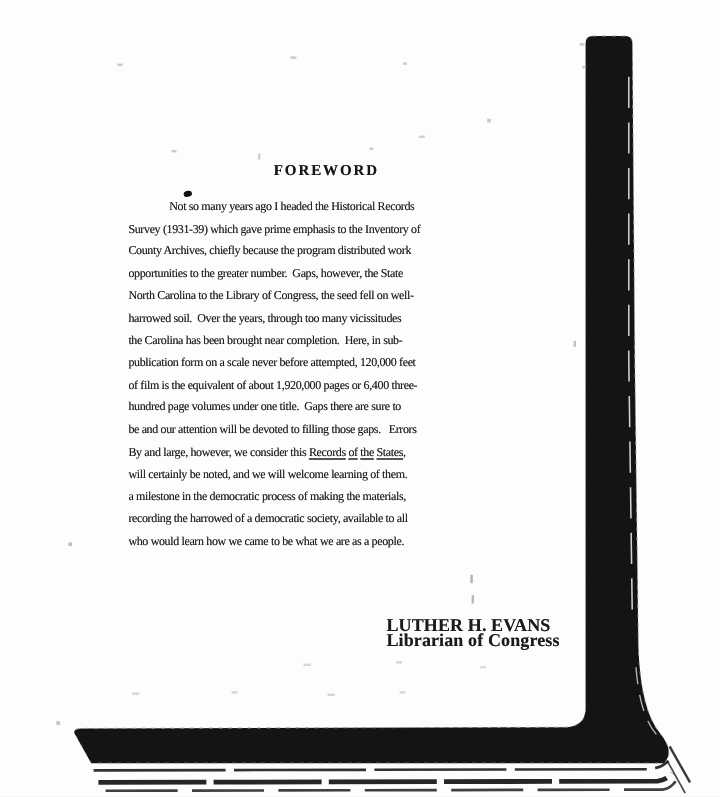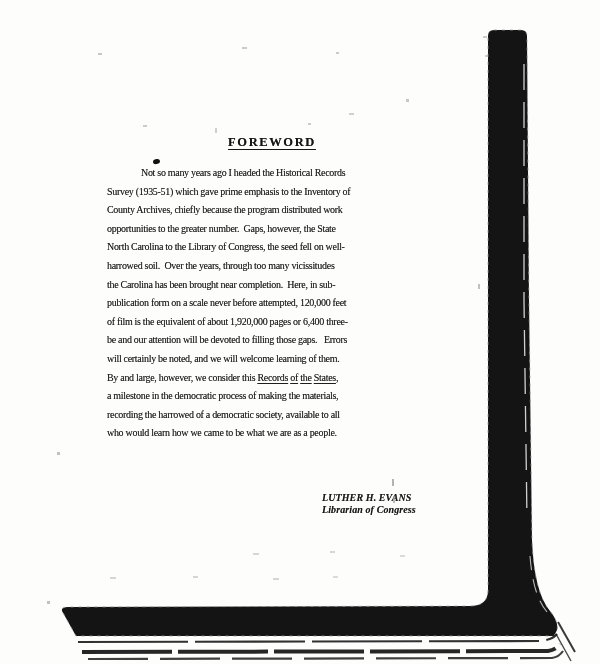--- a/index.html
+++ b/index.html
@@ -13,21 +13,20 @@
   
   .title{
     position:absolute;left:106px;top:135px;width:332px;
     text-align:center;
     font-size:12.5px;font-weight:bold;
     letter-spacing:1.6px;
     color:#161616;
     text-shadow:0 0 .5px rgba(0,0,0,.6);
   }
   .title span{
-    text-decoration:underline;
     text-decoration-thickness:1.4px;
     text-underline-offset:3px;
     text-align:right;
   }
   
   .bullet{
     position:absolute;left:153px;top:159px;width:7px;height:5px;
     background:#101010;border-radius:60% 50% 55% 45%;
     transform:rotate(-8deg);
   }
@@ -42,56 +41,56 @@
   }
   .body .line{white-space:pre;}
   .body .line:first-child{text-indent:34px;}
   .body .u{
     text-decoration:underline;
     text-decoration-thickness:1.2px;
     text-underline-offset:2px;
   }
   
   .signature{
-    position:absolute;left:322px;top:492px;
-    font-size:10px;font-weight:bold;
+    position:absolute;left:322px;top:516px;
+    font-size:15px;font-weight:bold;
     line-height:12px;letter-spacing:.1px;
     color:#1b1b1b;
     text-shadow:0 0 .4px rgba(20,20,20,.55);
-    font-style:italic;
   }
   
   .frame{position:absolute;left:0;top:0;width:600px;height:664px;}
   
   .speck{position:absolute;background:#9a9a9a;}
 </style>
 </head>
 <body>
 
 <div class="page">
 
   <div class="title">
     <span>FOREWORD</span>
   </div>
 
   <div class="bullet"></div>
 
   <div class="body" id="body">
       <div class="line"><span>Not so many years ago I headed the Historical Records</span></div>
-      <div class="line"><span>Survey (1935-51) which gave prime emphasis to the Inventory of</span></div>
+      <div class="line"><span>Survey (1931-39) which gave prime emphasis to the Inventory of</span></div>
       <div class="line"><span>County Archives, chiefly because the program distributed work</span></div>
       <div class="line"><span>opportunities to the greater number.  Gaps, however, the State</span></div>
       <div class="line"><span>North Carolina to the Library of Congress, the seed fell on well-</span></div>
       <div class="line"><span>harrowed soil.  Over the years, through too many vicissitudes</span></div>
       <div class="line"><span>the Carolina has been brought near completion.  Here, in sub-</span></div>
       <div class="line"><span>publication form on a scale never before attempted, 120,000 feet</span></div>
       <div class="line"><span>of film is the equivalent of about 1,920,000 pages or 6,400 three-</span></div>
+      <div class="line"><span>hundred page volumes under one title.  Gaps there are sure to</span></div>
       <div class="line"><span>be and our attention will be devoted to filling those gaps.   Errors</span></div>
+      <div class="line"><span>By and large, however, we consider this </span><span class="u">Records</span><span> </span><span class="u">of</span><span> </span><span class="u">the</span><span> </span><span class="u">States</span><span>,</span></div>
       <div class="line"><span>will certainly be noted, and we will welcome learning of them.</span></div>
-      <div class="line"><span>By and large, however, we consider this </span><span class="u">Records</span><span> </span><span class="u">of</span><span> </span><span class="u">the</span><span> </span><span class="u">States</span><span>,</span></div>
       <div class="line"><span>a milestone in the democratic process of making the materials,</span></div>
       <div class="line"><span>recording the harrowed of a democratic society, available to all</span></div>
       <div class="line"><span>who would learn how we came to be what we are as a people.</span></div>
     </div>
 
   <div class="signature">
     <div>LUTHER H. EVANS</div>
     <div>Librarian of Congress</div>
   </div>
 

